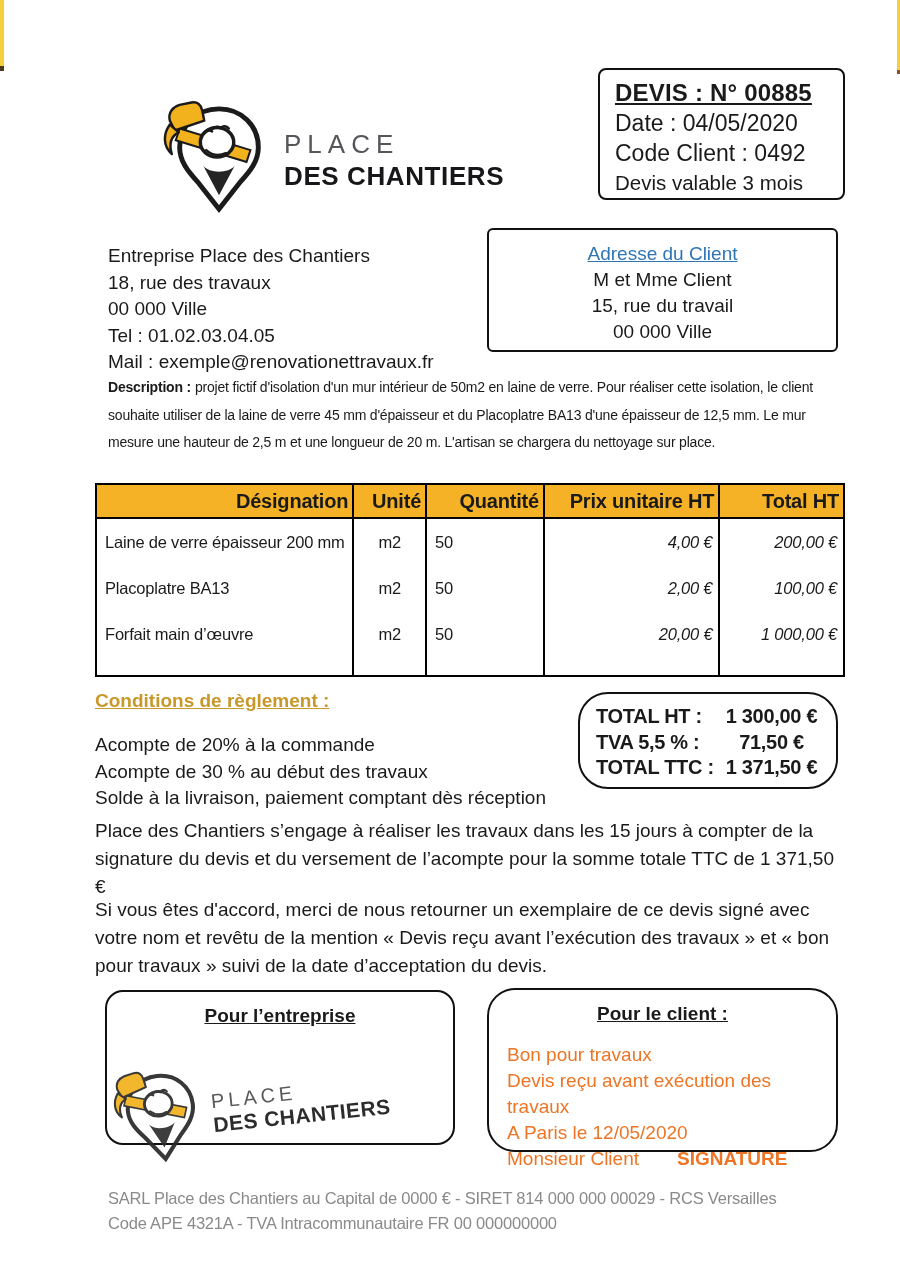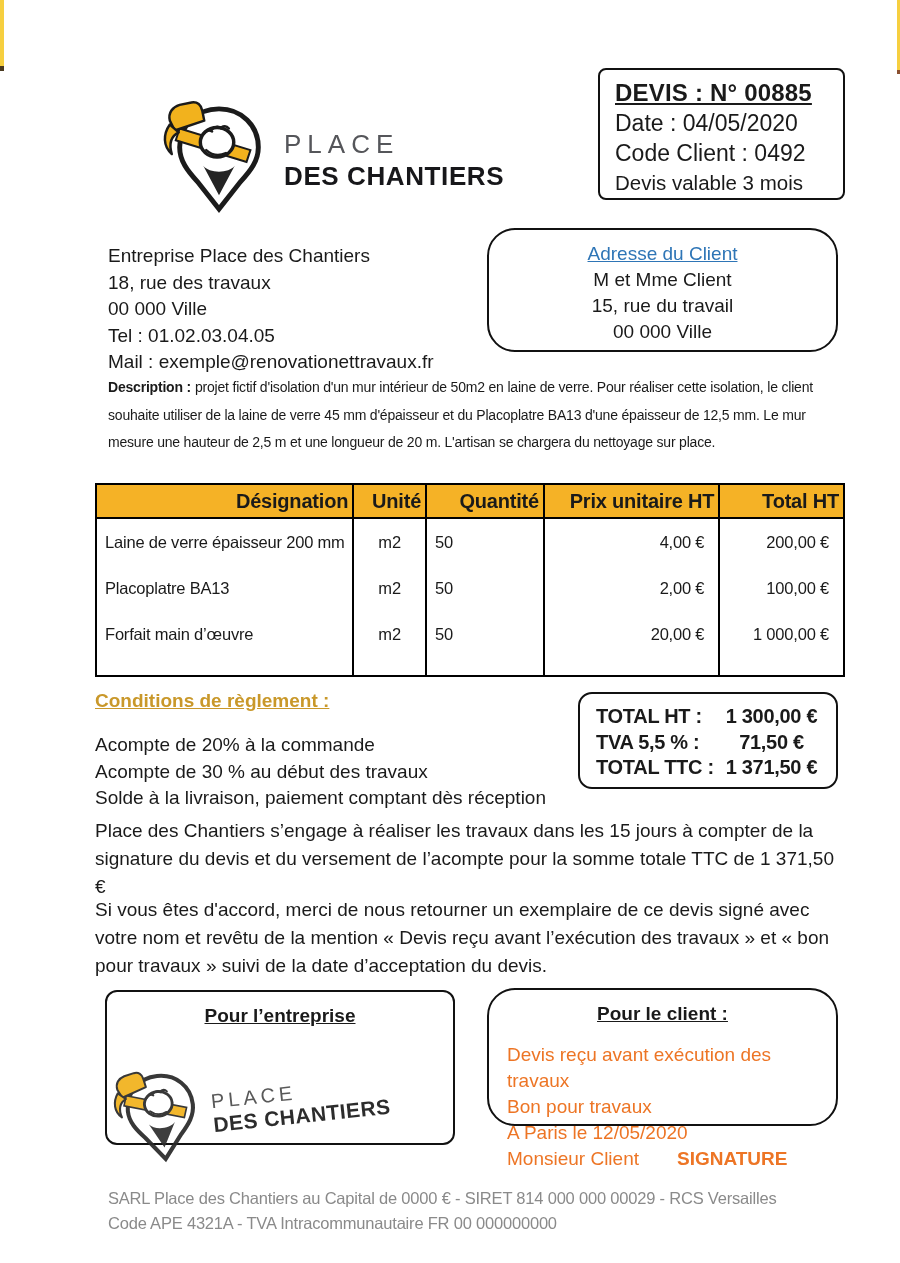--- a/index.html
+++ b/index.html
@@ -30,21 +30,21 @@
   .logo-text { margin-left:6px; }
   .logo-l1 { font-size:26px; font-weight:300; letter-spacing:6px; color:#55565a; }
   .logo-l2 { font-size:26px; font-weight:bold; letter-spacing:0.6px; color:#17171a; margin-top:1px; }
 
   
   .company { left:108px; top:243px; font-size:19px; line-height:26.5px; }
 
   
   .client-box {
     left:487px; top:228px; width:351px; height:124px; box-sizing:border-box;
-    border:2px solid #111; border-radius:28px; text-align:center; padding-top:11px;
+    border:2px solid #111; border-radius:6px; text-align:center; padding-top:11px;
   }
   .client-title { font-size:19px; color:#2E75B6; text-decoration:underline; line-height:26px; }
   .client-line  { font-size:19px; line-height:26px; }
 
   
   .description { left:108px; top:374px; width:716px; font-size:14px; line-height:27.5px; letter-spacing:-0.2px; }
   .description b { margin-right:4px; }
 
   
   .items { left:95px; top:483px; }
@@ -52,47 +52,47 @@
   table, th, td { border:2px solid #000; }
   table { border-width:2.5px; }
   th {
     background:#F5B226; font-size:20px; font-weight:bold; letter-spacing:-0.2px;
     padding:4px 4px; height:24px; text-align:right;
   }
   td { border-top:none; border-bottom:none; font-size:16.5px; height:44px; vertical-align:middle; letter-spacing:-0.2px; }
   td.c-des { padding-left:8px; text-align:left; }
   td.c-unit { text-align:center; }
   td.c-qty { padding-left:8px; text-align:left; }
-  td.c-pu, td.c-tot { padding-right:14px; text-align:right; }
+  td.c-pu, td.c-tot { padding-right:6px; text-align:right;font-style:italic; }
   tr.spacer td { height:16px; }
 
   
   .cond-heading { left:95px; top:690px; font-size:19px; font-weight:bold; color:#C9982A; text-decoration:underline; }
   .terms { left:95px; top:732px; font-size:19px; line-height:26.5px; }
 
   
   .totals-box {
     left:578px; top:692px; width:260px; height:97px; box-sizing:border-box;
-    border:2.5px solid #111; border-radius:14px; padding:10px 10px 8px 16px;
+    border:2.5px solid #111; border-radius:30px; padding:10px 10px 8px 16px;
   }
   .totals-row { display:flex; font-size:20px; font-weight:bold; line-height:25.5px; letter-spacing:-0.3px; }
   .t-label { width:122px; }
   .t-value { width:110px; text-align:center; }
 
   
   .para1 { left:95px; top:817px; width:745px; font-size:19px; line-height:28px; }
   .para2 { left:95px; top:896px; width:745px; font-size:19px; line-height:28px; }
 
   
   .sign-company {
     left:105px; top:990px; width:350px; height:155px; box-sizing:border-box;
-    border:2px solid #111; border-radius:12px; text-align:center;
+    border:2px solid #111; border-radius:18px; text-align:center;
   }
   .sign-client {
-    left:487px; top:988px; width:351px; height:138px; box-sizing:border-box;
+    left:487px; top:988px; width:351px; height:164px; box-sizing:border-box;
     border:2px solid #111; border-radius:28px;
   }
   .sign-title { font-size:19px; font-weight:bold; text-decoration:underline; margin-top:13px; text-align:center; }
   .sign-date  { font-size:19px; color:#D09A28; margin-top:13px; }
   .client-sign-lines { margin:17px 0 0 18px; font-size:19px; line-height:26px; color:#ED7525; text-align:left; }
   .sig-label { font-weight:bold; margin-left:38px; }
 
   
   .stamp {
     position:absolute; left:4px; top:64px; width:345px; display:flex; align-items:center;
@@ -254,22 +254,22 @@
       <span class="stamp-text">
         <div class="stamp-l1">PLACE</div>
         <div class="stamp-l2">DES CHANTIERS</div>
       </span>
     </div>
   </div>
 
   <div class="abs sign-client">
     <div class="sign-title">Pour le client :</div>
     <div class="client-sign-lines">
+      <div>Bon pour travaux</div>
       <div>Devis reçu avant exécution des travaux</div>
-      <div>Bon pour travaux</div>
       <div>A Paris le 12/05/2020</div>
       <div>
         <span>Monsieur Client</span><span class="sig-label">SIGNATURE</span>
       </div>
     </div>
   </div>
 
   <div class="abs footer">
     <div>SARL Place des Chantiers au Capital de 0000 € - SIRET 814 000 000 00029 - RCS Versailles</div>
     <div>Code APE 4321A - TVA Intracommunautaire FR 00 000000000</div>

